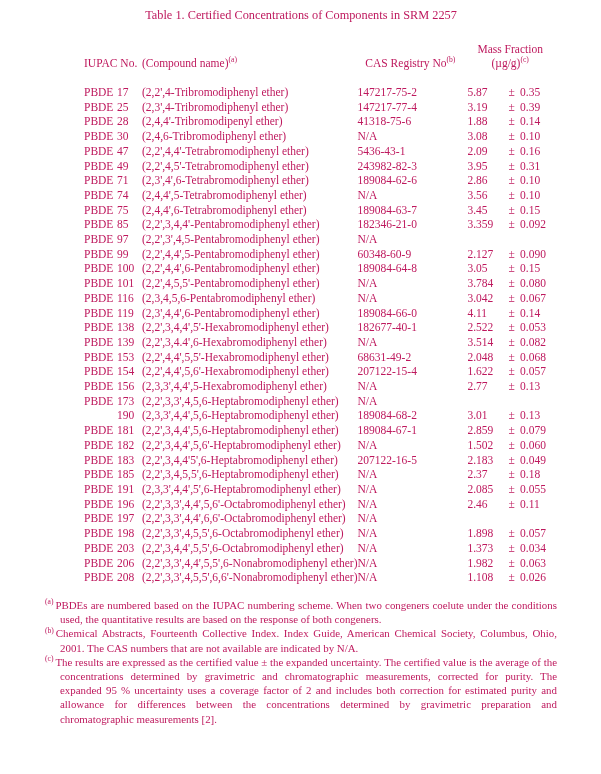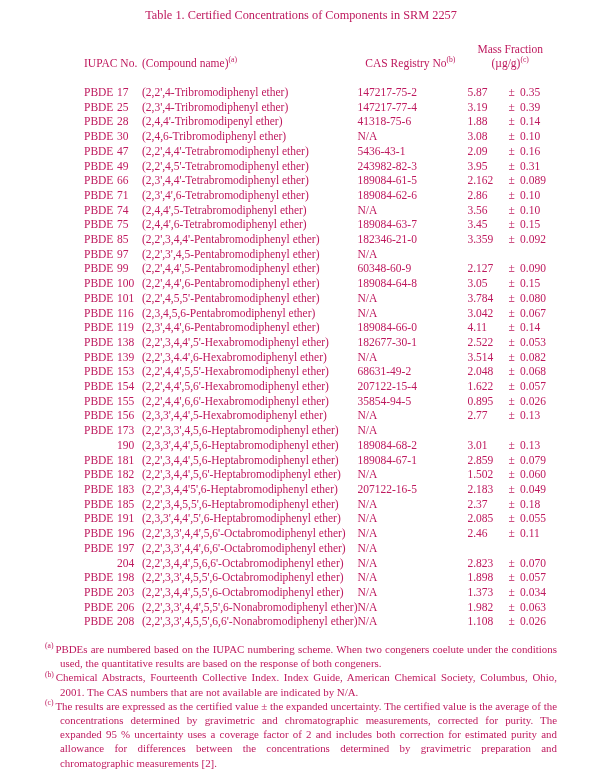--- a/index.html
+++ b/index.html
@@ -106,28 +106,20 @@
 
         <tr>
           <td class="c-iupac"><span class="prefix">PBDE</span><span>49</span></td>
           <td class="c-name">(2,2',4,5'-Tetrabromodiphenyl ether)</td>
           <td class="c-cas">243982-82-3</td>
           <td class="c-val">3.95</td>
           <td class="c-pm">±</td>
           <td class="c-unc">0.31</td>
         </tr>
 
-        <tr>
-          <td class="c-iupac"><span class="prefix">PBDE</span><span>66</span></td>
-          <td class="c-name">(2,3',4,4'-Tetrabromodiphenyl ether)</td>
-          <td class="c-cas">189084-61-5</td>
-          <td class="c-val">2.162</td>
-          <td class="c-pm">±</td>
-          <td class="c-unc">0.089</td>
-        </tr>
 
         <tr>
           <td class="c-iupac"><span class="prefix">PBDE</span><span>71</span></td>
           <td class="c-name">(2,3',4',6-Tetrabromodiphenyl ether)</td>
           <td class="c-cas">189084-62-6</td>
           <td class="c-val">2.86</td>
           <td class="c-pm">±</td>
           <td class="c-unc">0.10</td>
         </tr>
 
@@ -209,21 +201,21 @@
           <td class="c-name">(2,3',4,4',6-Pentabromodiphenyl ether)</td>
           <td class="c-cas">189084-66-0</td>
           <td class="c-val">4.11</td>
           <td class="c-pm">±</td>
           <td class="c-unc">0.14</td>
         </tr>
 
         <tr>
           <td class="c-iupac"><span class="prefix">PBDE</span><span>138</span></td>
           <td class="c-name">(2,2',3,4,4',5'-Hexabromodiphenyl ether)</td>
-          <td class="c-cas">182677-30-1</td>
+          <td class="c-cas">182677-40-1</td>
           <td class="c-val">2.522</td>
           <td class="c-pm">±</td>
           <td class="c-unc">0.053</td>
         </tr>
 
         <tr>
           <td class="c-iupac"><span class="prefix">PBDE</span><span>139</span></td>
           <td class="c-name">(2,2',3,4.4',6-Hexabromodiphenyl ether)</td>
           <td class="c-cas">N/A</td>
           <td class="c-val">3.514</td>
@@ -242,28 +234,20 @@
 
         <tr>
           <td class="c-iupac"><span class="prefix">PBDE</span><span>154</span></td>
           <td class="c-name">(2,2',4,4',5,6'-Hexabromodiphenyl ether)</td>
           <td class="c-cas">207122-15-4</td>
           <td class="c-val">1.622</td>
           <td class="c-pm">±</td>
           <td class="c-unc">0.057</td>
         </tr>
 
-        <tr>
-          <td class="c-iupac"><span class="prefix">PBDE</span><span>155</span></td>
-          <td class="c-name">(2,2',4,4',6,6'-Hexabromodiphenyl ether)</td>
-          <td class="c-cas">35854-94-5</td>
-          <td class="c-val">0.895</td>
-          <td class="c-pm">±</td>
-          <td class="c-unc">0.026</td>
-        </tr>
 
         <tr>
           <td class="c-iupac"><span class="prefix">PBDE</span><span>156</span></td>
           <td class="c-name">(2,3,3',4,4',5-Hexabromodiphenyl ether)</td>
           <td class="c-cas">N/A</td>
           <td class="c-val">2.77</td>
           <td class="c-pm">±</td>
           <td class="c-unc">0.13</td>
         </tr>
 
@@ -341,28 +325,20 @@
 
         <tr>
           <td class="c-iupac"><span class="prefix">PBDE</span><span>197</span></td>
           <td class="c-name">(2,2',3,3',4,4',6,6'-Octabromodiphenyl ether)</td>
           <td class="c-cas">N/A</td>
           <td class="c-val"></td>
           <td class="c-pm"></td>
           <td class="c-unc"></td>
         </tr>
 
-        <tr>
-          <td class="c-iupac"><span class="prefix"></span><span>204</span></td>
-          <td class="c-name">(2,2',3,4,4',5,6,6'-Octabromodiphenyl ether)</td>
-          <td class="c-cas">N/A</td>
-          <td class="c-val">2.823</td>
-          <td class="c-pm">±</td>
-          <td class="c-unc">0.070</td>
-        </tr>
 
         <tr>
           <td class="c-iupac"><span class="prefix">PBDE</span><span>198</span></td>
           <td class="c-name">(2,2',3,3',4,5,5',6-Octabromodiphenyl ether)</td>
           <td class="c-cas">N/A</td>
           <td class="c-val">1.898</td>
           <td class="c-pm">±</td>
           <td class="c-unc">0.057</td>
         </tr>
 

